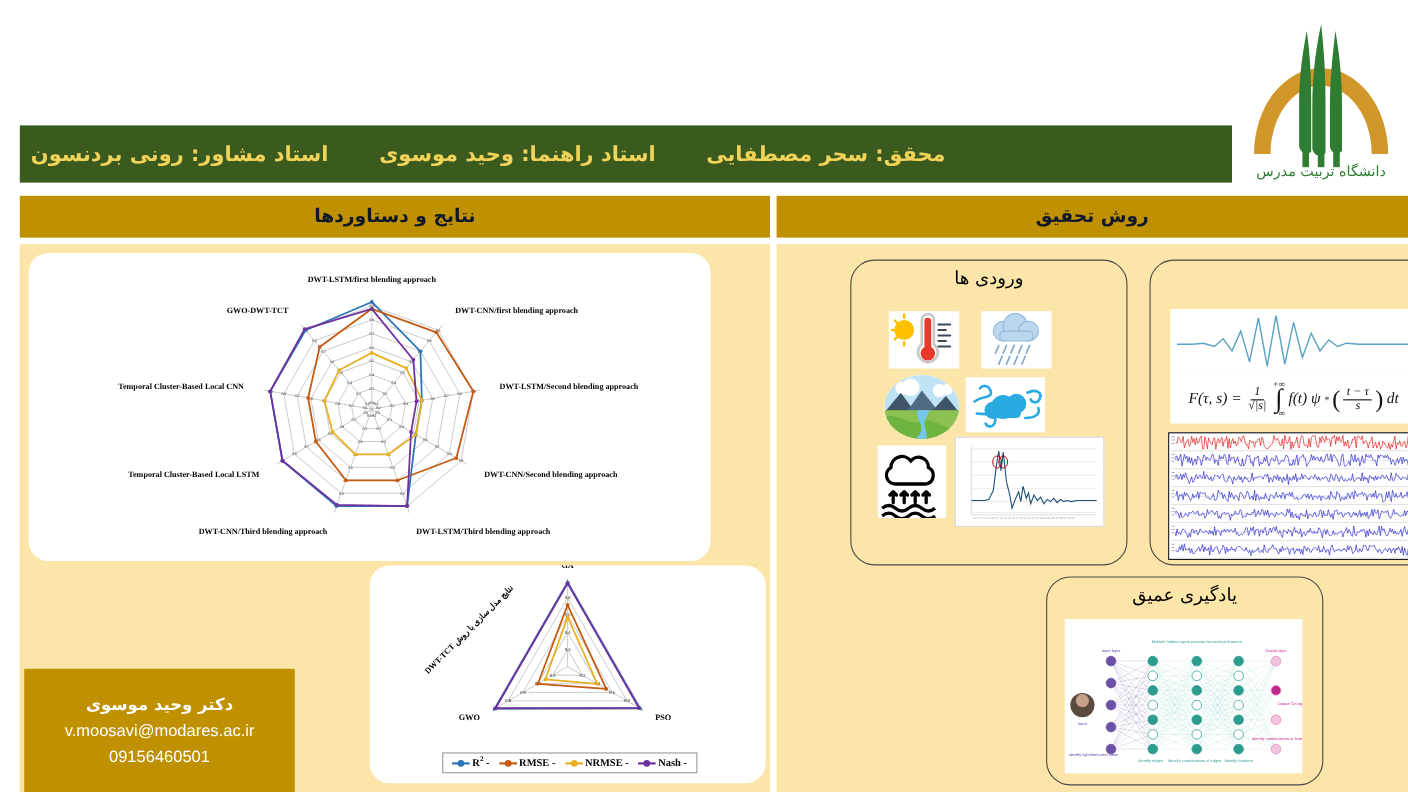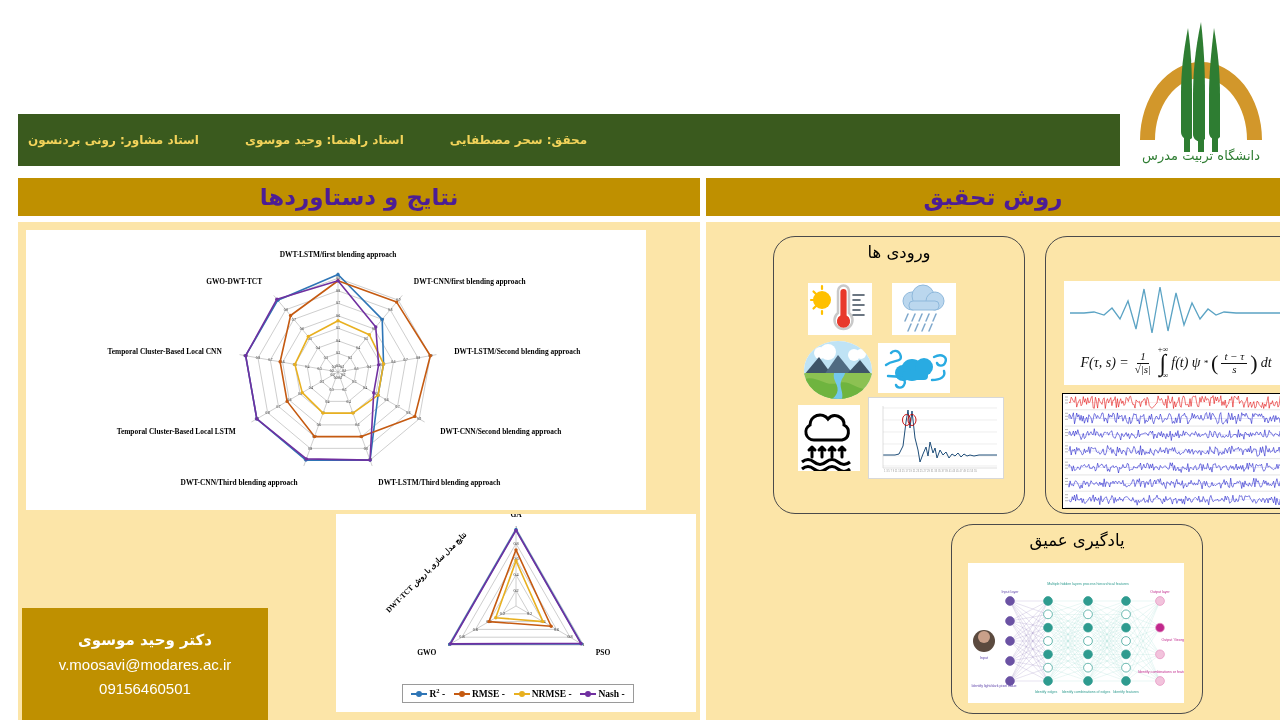--- a/index.html
+++ b/index.html
@@ -22,47 +22,47 @@
     font-weight:bold;font-size:21.5px;line-height:1.42;
     font-family:"DejaVu Sans", sans-serif;
   }
   .author-band{
     position:absolute;left:18px;top:114px;width:1102px;height:52px;
     background:#3A5A1E;
     display:flex;align-items:center;justify-content:flex-end;
     box-sizing:border-box;padding:0 48px 0 10px;gap:46px;direction:rtl;
   }
   .author-item{
-    color:#F2D35A;font-size:12px;font-weight:bold;direction:rtl;white-space:nowrap;
+    color:#F2D35A;font-size:19px;font-weight:bold;direction:rtl;white-space:nowrap;
     font-family:"DejaVu Sans", sans-serif;
   }
 
   
   .logo{position:absolute;left:1126px;top:8px;width:150px;height:160px;}
   .logo svg{display:block;}
 
   
   .sec-bar{
     position:absolute;height:38px;background:#BF9000;
     display:flex;align-items:center;justify-content:center;
   }
   .sec-bar span{
-    color:#4c1d95;font-weight:bold;font-size:23px;direction:rtl;
+    color:#0f172a;font-weight:bold;font-size:17px;direction:rtl;
     font-family:"DejaVu Sans", sans-serif;
   }
   #bar-results{left:18px;top:178px;width:682px;}
   #bar-method{left:706px;top:178px;width:574px;}
 
   
   .panel{position:absolute;background:#FCE5A8;}
   #panel-results{left:18px;top:222px;width:682px;height:498px;}
   #panel-method{left:706px;top:222px;width:574px;height:498px;}
 
   
-  .chart-card{position:absolute;background:#ffffff;}
+  .chart-card{position:absolute;background:#ffffff;border-radius:18px;}
   #radar-main-card{left:8px;top:8px;width:620px;height:280px;}
   #radar-sub-card{left:318px;top:292px;width:360px;height:198px;}
 
   
   .radar-svg{display:block;}
   .ax-label{
     font-family:"Liberation Serif", serif;font-weight:bold;font-size:7.4px;fill:#000;
   }
   .tick-label{font-family:"Liberation Serif", serif;font-size:3.4px;fill:#222;}
   .tick-label2{font-family:"Liberation Serif", serif;font-size:4.2px;fill:#222;}

